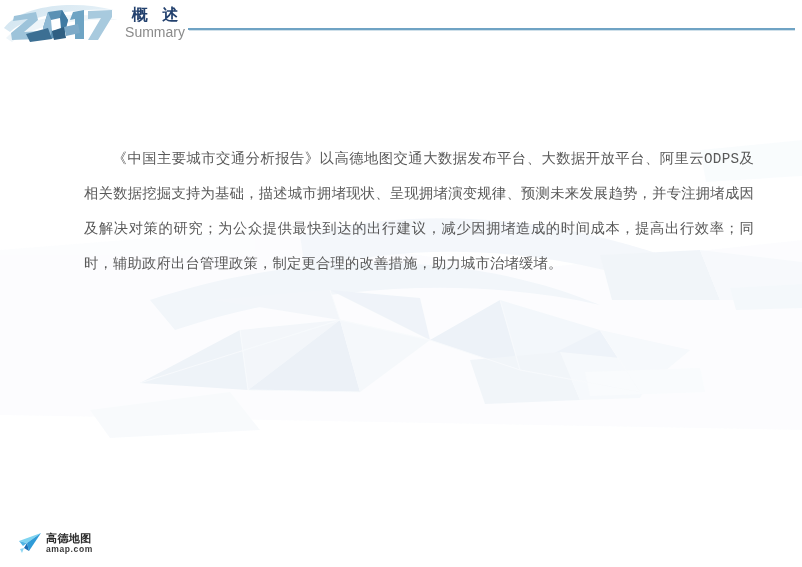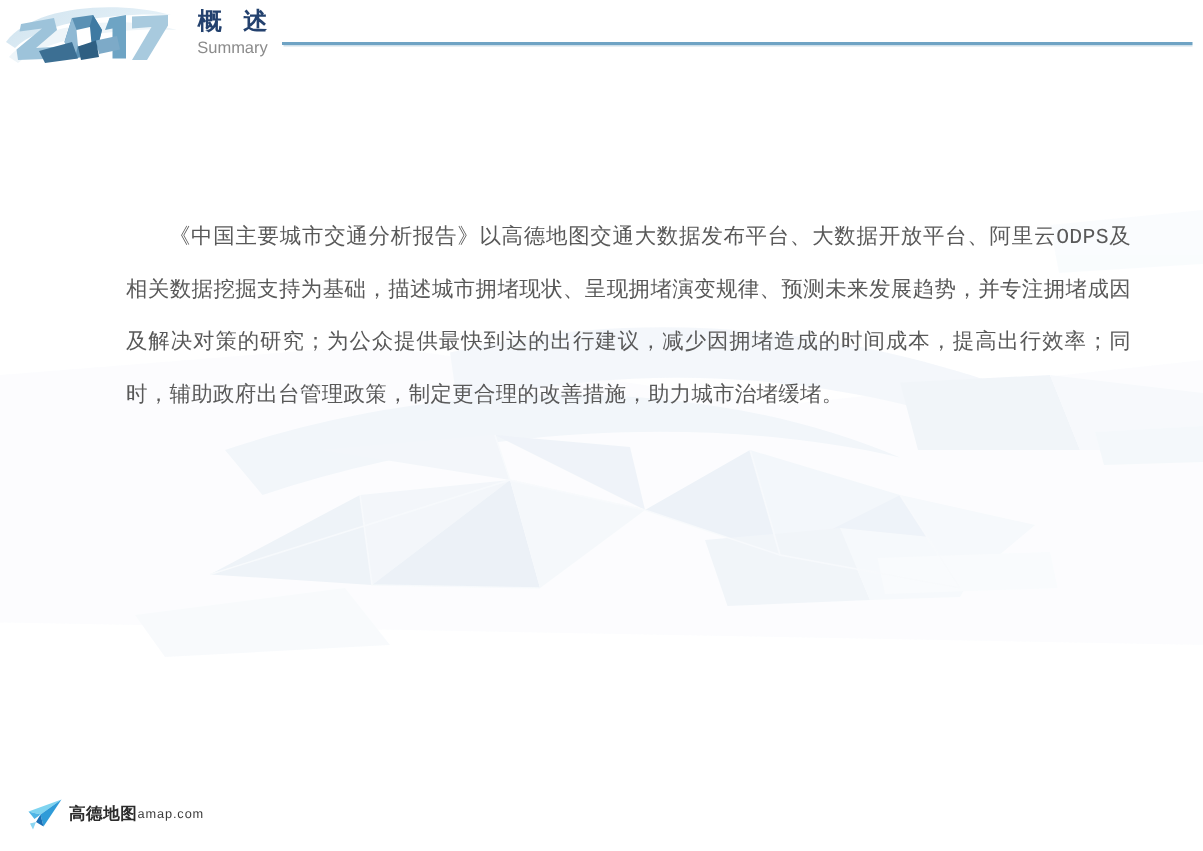--- a/index.html
+++ b/index.html
@@ -57,21 +57,21 @@
   #title-cn {
     font-size: 16px;
     font-weight: bold;
     color: #23416e;
     letter-spacing: 5px;
     text-indent: 5px;
     line-height: 19px;
     white-space: nowrap;
   }
   #title-en {
-    font-size: 11px;
+    font-size: 14px;
     color: #8b8b8b;
     line-height: 14px;
     margin-top: 1px;
     white-space: nowrap;
   }
 
   #header-rule {
     position: absolute;
     left: 188px;
     top: 28px;
@@ -114,34 +114,34 @@
     align-items: center;
   }
   #plane-icon {
     width: 24px;
     height: 22px;
     flex: none;
   }
   #footer-wordmark {
     margin-left: 4px;
     display: flex;
-    flex-direction: row;
+    flex-direction: column;
     justify-content: center;
   }
   #footer-cn {
     font-size: 11px;
     font-weight: bold;
     color: #2b2b2b;
     line-height: 12px;
     letter-spacing: 0.4px;
     white-space: nowrap;
   }
   #footer-url {
     font-size: 8.5px;
-    font-weight: normal;
+    font-weight: bold;
     color: #3a3a3a;
     line-height: 10px;
     letter-spacing: 0.6px;
     white-space: nowrap;
   }
 </style>
 </head>
 <body>
 
 <div id="slide">

